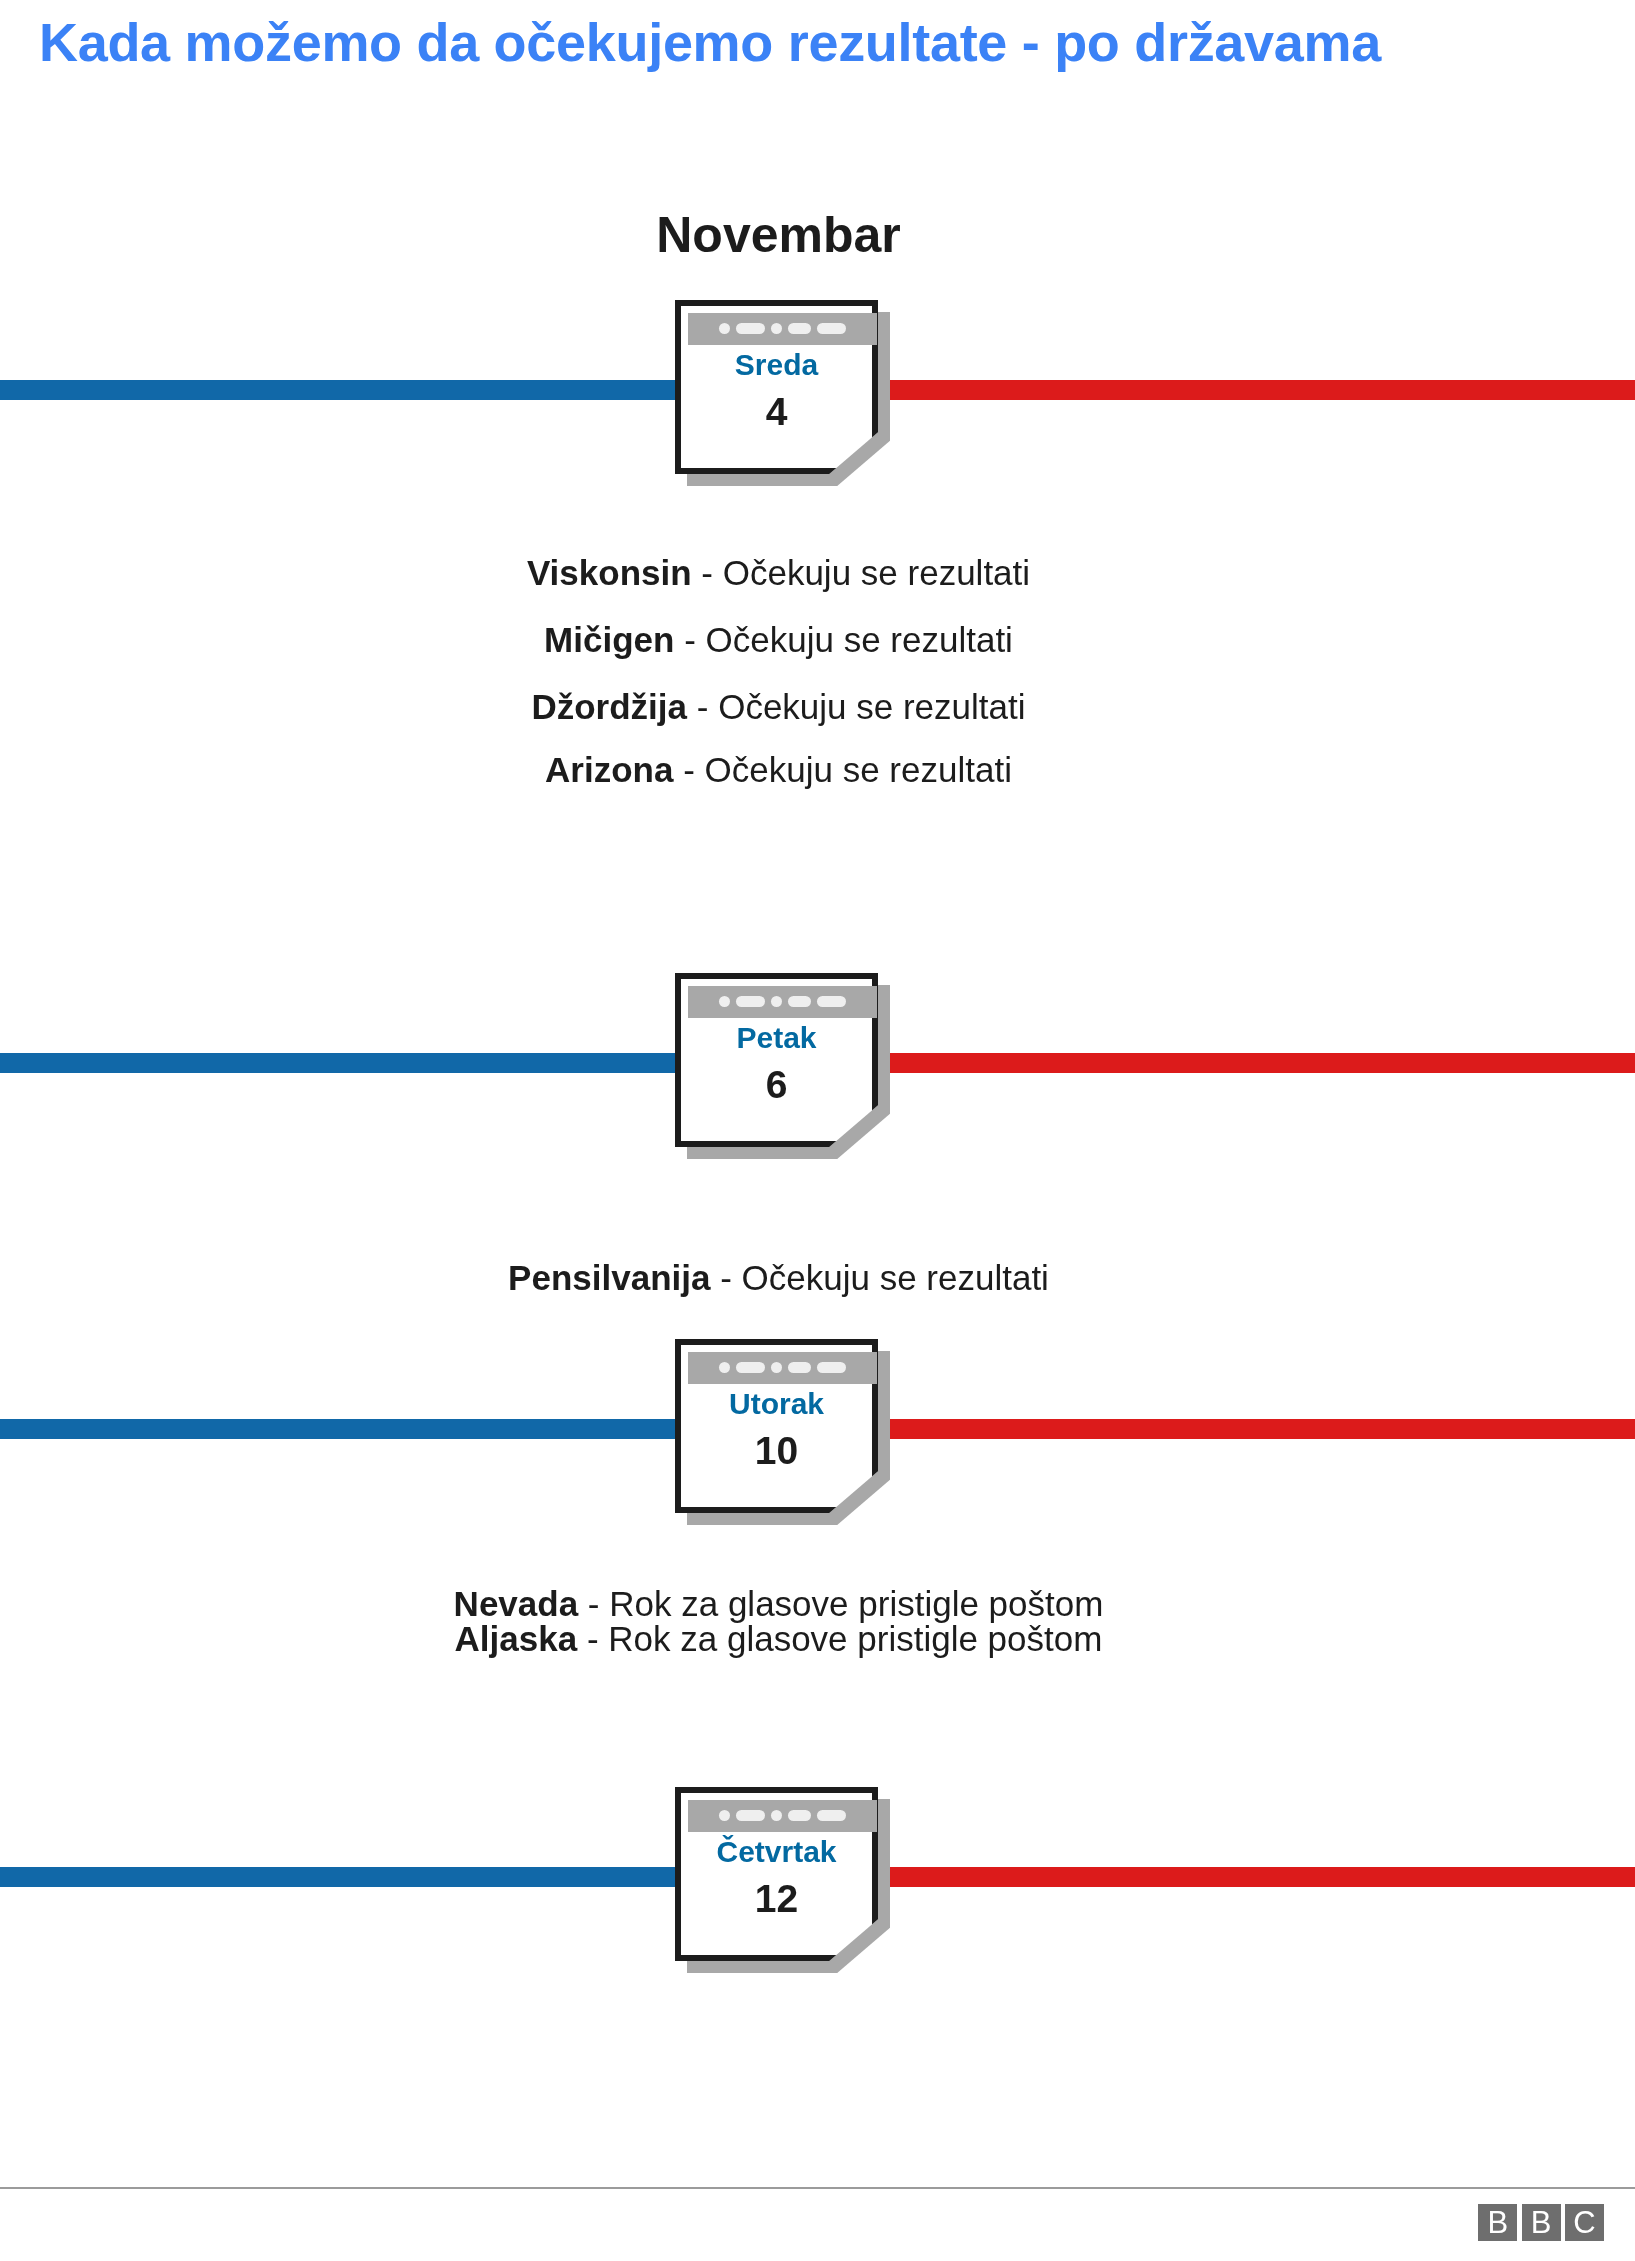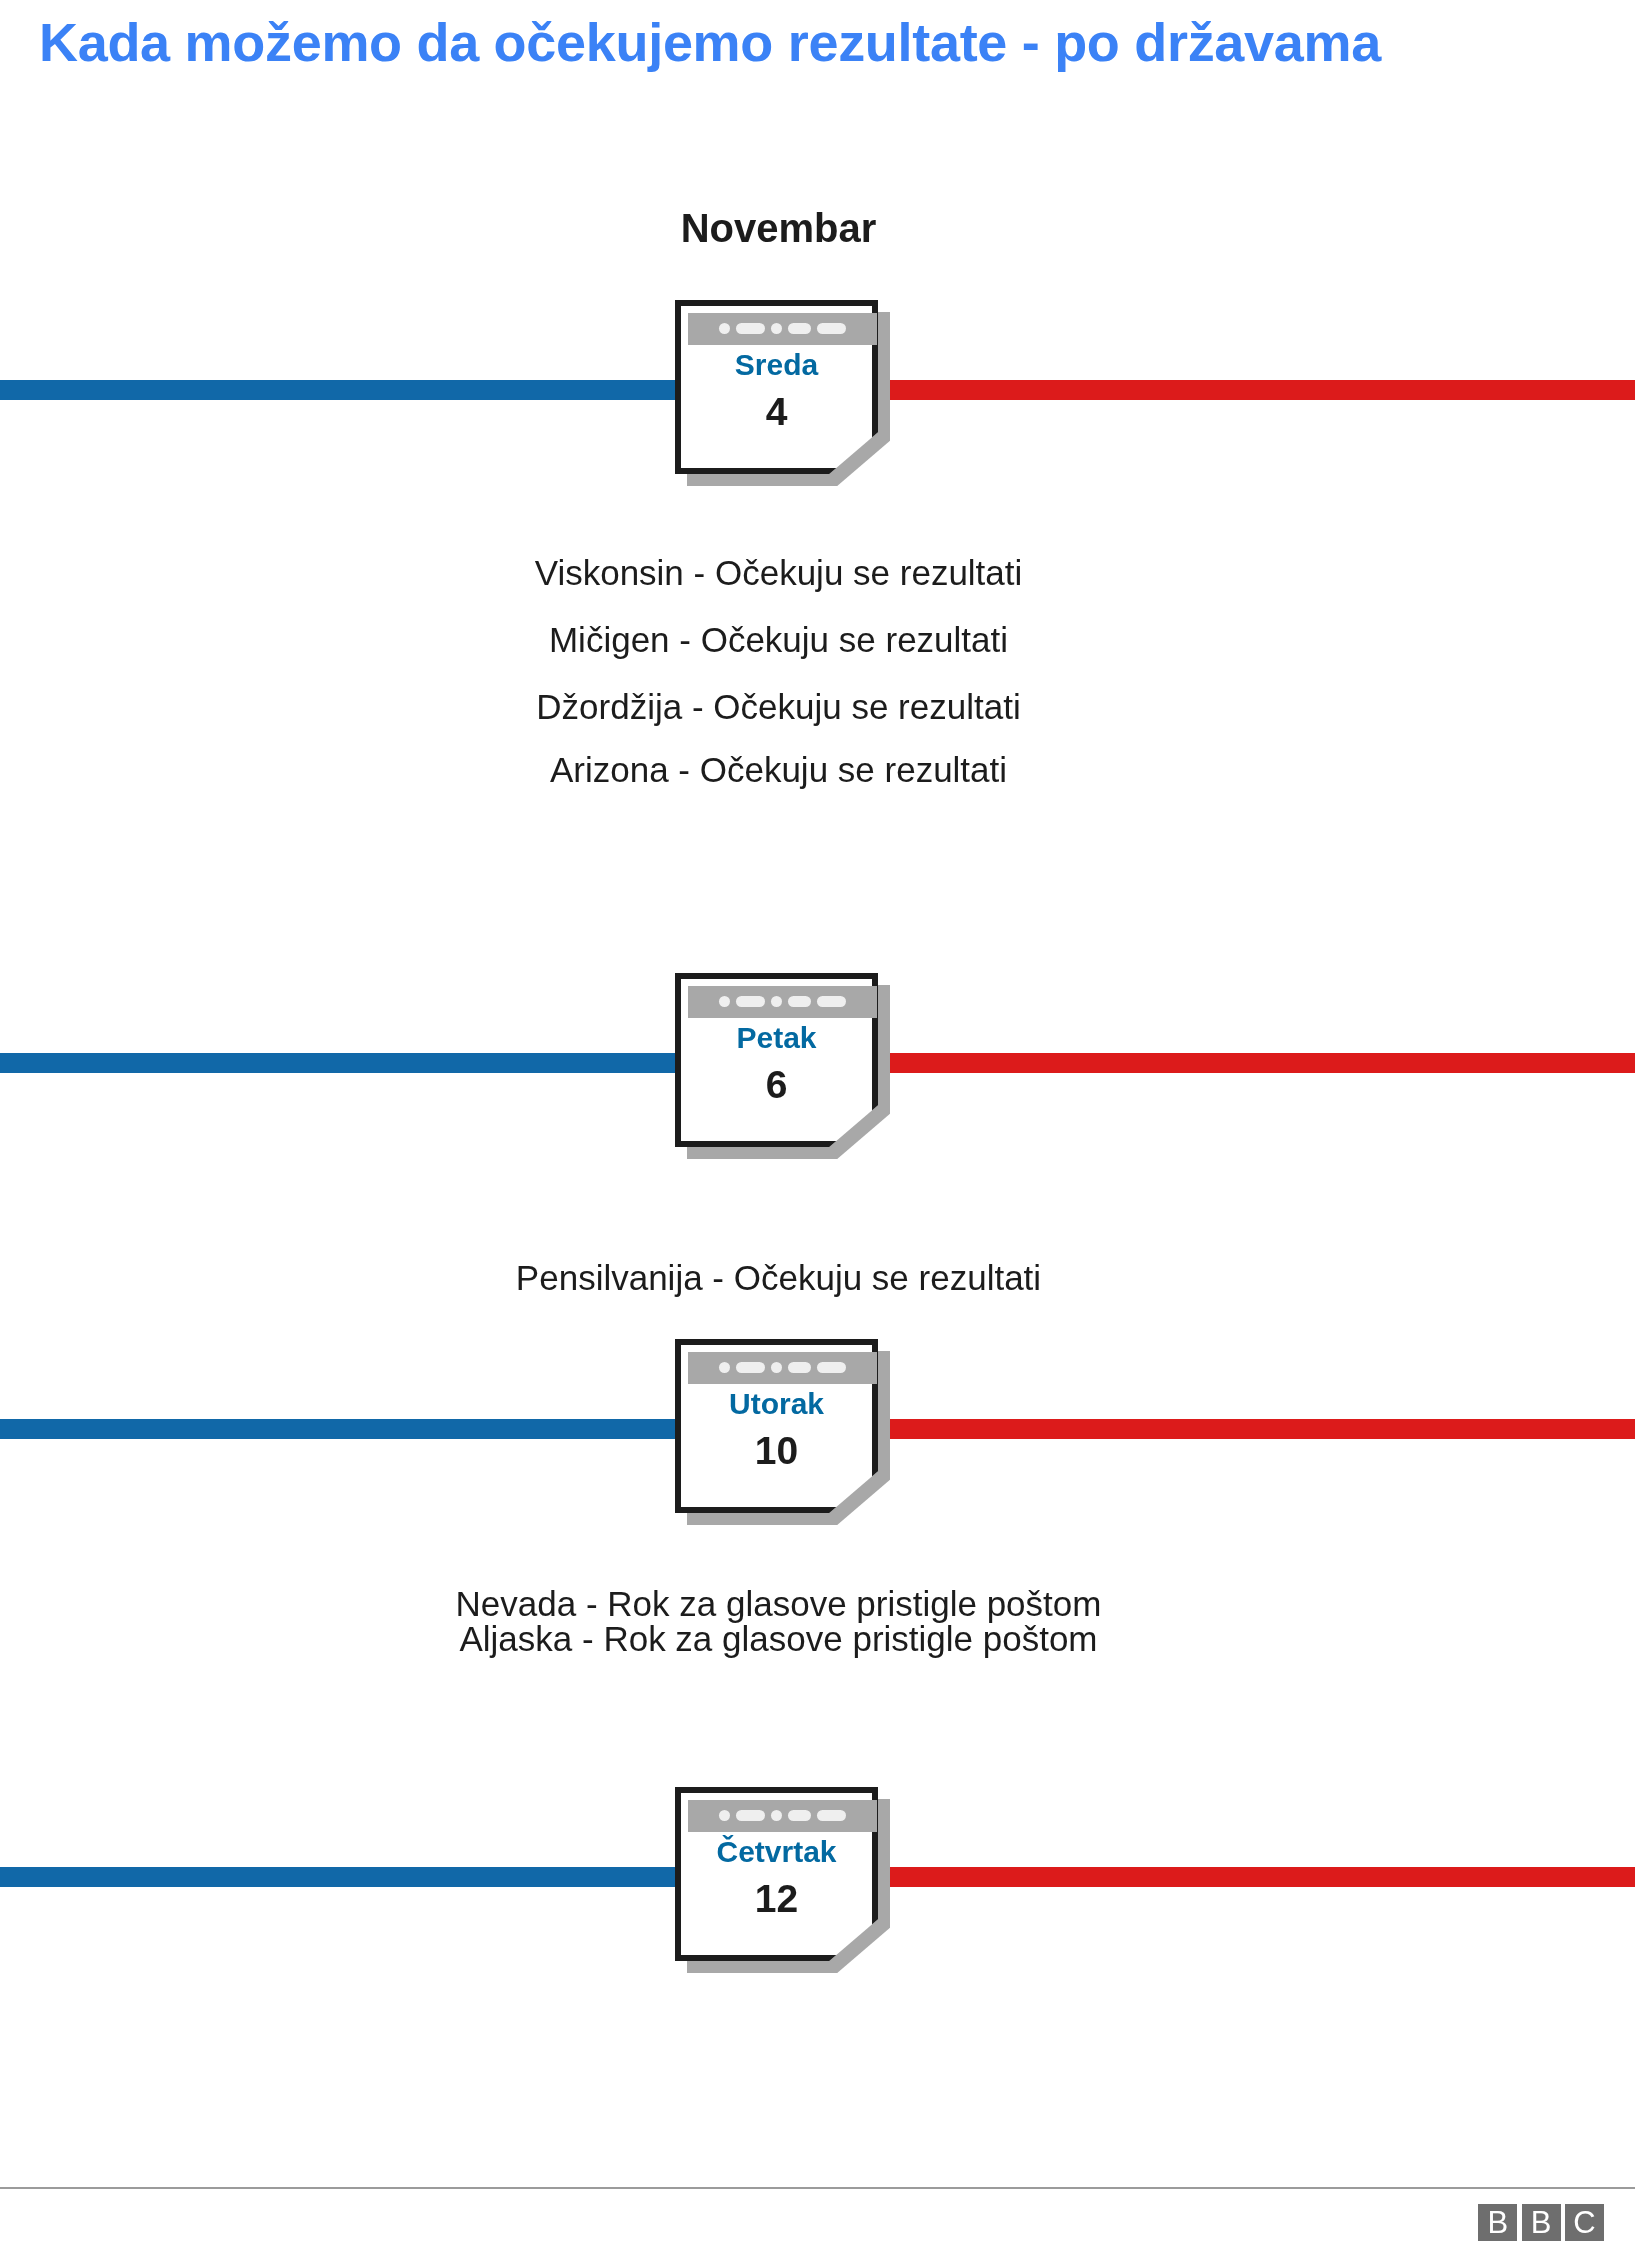--- a/index.html
+++ b/index.html
@@ -30,21 +30,21 @@
     letter-spacing: -0.3px;
   }
 
   
   .month {
     position: absolute;
     top: 206px;
     left: 0;
     width: 1557px;
     text-align: center;
-    font-size: 40px;
+    font-size: 50px;
     font-weight: 700;
     color: #1c1c1c;
   }
 
   
   .tl-block { position: absolute; left: 0; width: 1635px; }
 
   .rail {
     position: absolute;
     height: 19.6px;
@@ -122,21 +122,21 @@
   
   .rows { position: absolute; left: 0; width: 1557px; }
   .row {
     width: 100%;
     text-align: center;
     font-size: 35px;
     line-height: 1;
     color: #1c1c1c;
     white-space: nowrap;
   }
-  .row .state { font-weight: 400; }
+  .row .state { font-weight: 700; }
   .row .desc  { font-weight: 400; }
 
   
   .footer-rule {
     position: absolute;
     left: 0;
     top: 2187px;
     width: 1635px;
     height: 1.7px;
     background: #9b9b9b;

